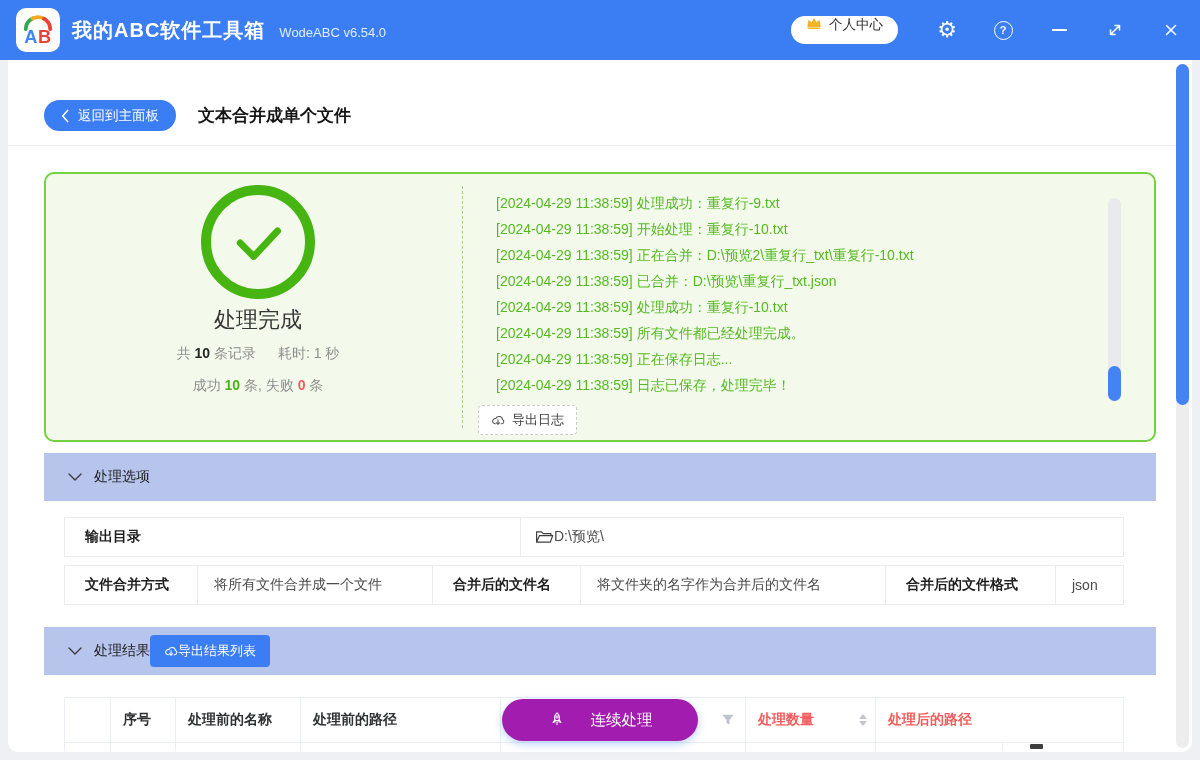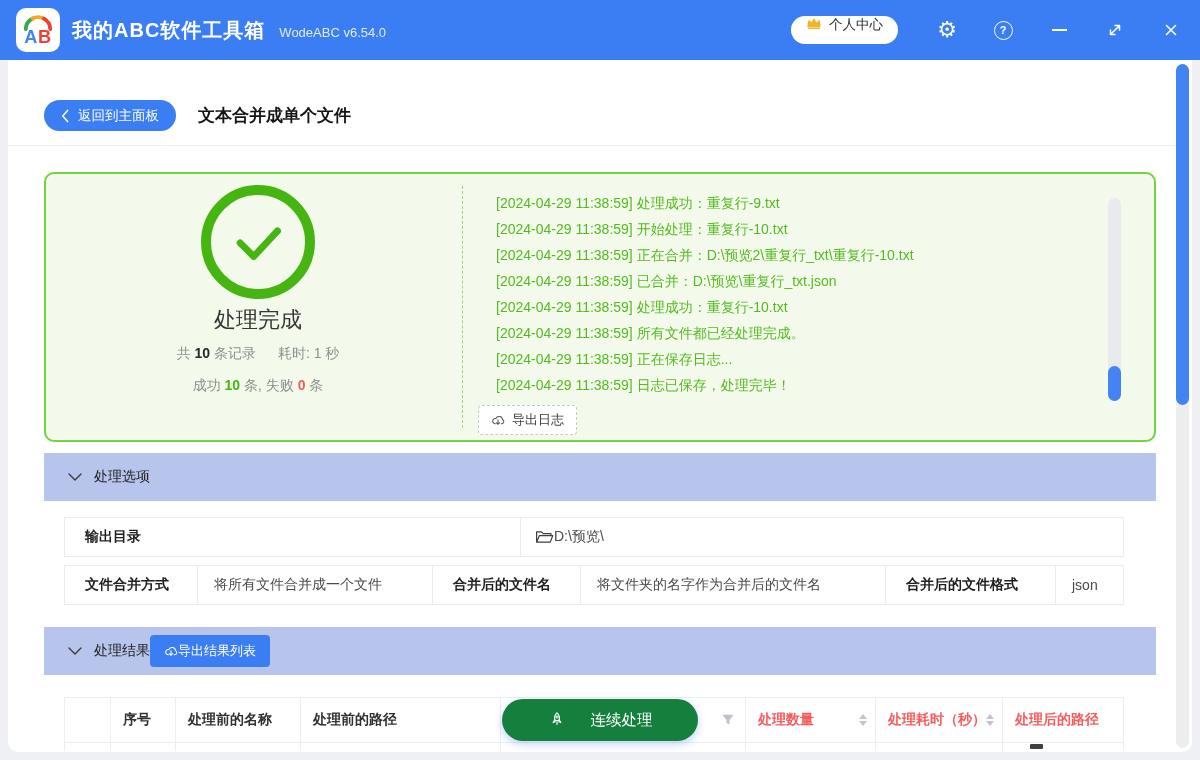--- a/index.html
+++ b/index.html
@@ -69,21 +69,21 @@
   .c7{flex:1;}
   .red-col { color:#f65c5c; }
   .caret { display:flex; flex-direction:column; gap:2px; cursor:pointer; }
   .caret .up { width:0; height:0; border-left:4px solid transparent; border-right:4px solid transparent; border-bottom:5px solid #c0c4cc; }
   .caret .dn { width:0; height:0; border-left:4px solid transparent; border-right:4px solid transparent; border-top:5px solid #c0c4cc; }
   .rt-row { left:64px; top:743px; width:1060px; height:8px; border-left:1px solid #ebeef5; border-right:1px solid #ebeef5; display:flex; background:#fff; }
   .rt-row div { height:100%; border-right:1px solid #ebeef5; }
   .rt-row div:last-child { border-right:none; }
   .row-mark { left:1030px; top:744px; width:13px; height:5px; background:#3f3f3f; border-radius:1px; }
 
-  .continue-btn { left:502px; top:699px; width:196px; height:42px; background:#15803d; border-radius:21px; display:flex; align-items:center; justify-content:center; gap:25px; color:#fff; font-size:15.5px; box-shadow:0 3px 8px rgba(59,125,242,.35); cursor:pointer; }
+  .continue-btn { left:502px; top:699px; width:196px; height:42px; background:#a21caf; border-radius:21px; display:flex; align-items:center; justify-content:center; gap:25px; color:#fff; font-size:15.5px; box-shadow:0 3px 8px rgba(59,125,242,.35); cursor:pointer; }
 
   
   .outer-track { left:1176px; top:64px; width:13px; height:684px; background:#ededed; border-radius:7px; }
   .outer-thumb { left:1176px; top:64px; width:13px; height:341px; background:#4383f2; border-radius:7px; }
 </style>
 </head>
 <body>
 
 <div class="abs titlebar">
   <div class="abs logo">
@@ -235,27 +235,20 @@
       <path d="M1.5 2 H14.5 L9.7 8 V13.2 L6.3 11.4 V8 Z" fill="#bfc3cc"></path>
     </svg>
   </div>
   <div class="rt-cell c5">
     <span class="red-col">处理数量</span>
     <span class="caret">
         <span class="up"></span>
         <span class="dn"></span>
       </span>
   </div>
-  <div class="rt-cell c6">
-    <span class="red-col">处理耗时（秒）</span>
-    <span class="caret">
-        <span class="up"></span>
-        <span class="dn"></span>
-      </span>
-  </div>
   <div class="rt-cell c7">
     <span class="red-col">处理后的路径</span>
   </div>
 </div>
 
 <div class="abs rt-row">
   <div style="width:46px"></div>
     <div style="width:65px"></div>
     <div style="width:125px"></div>
   <div style="width:200px"></div>

